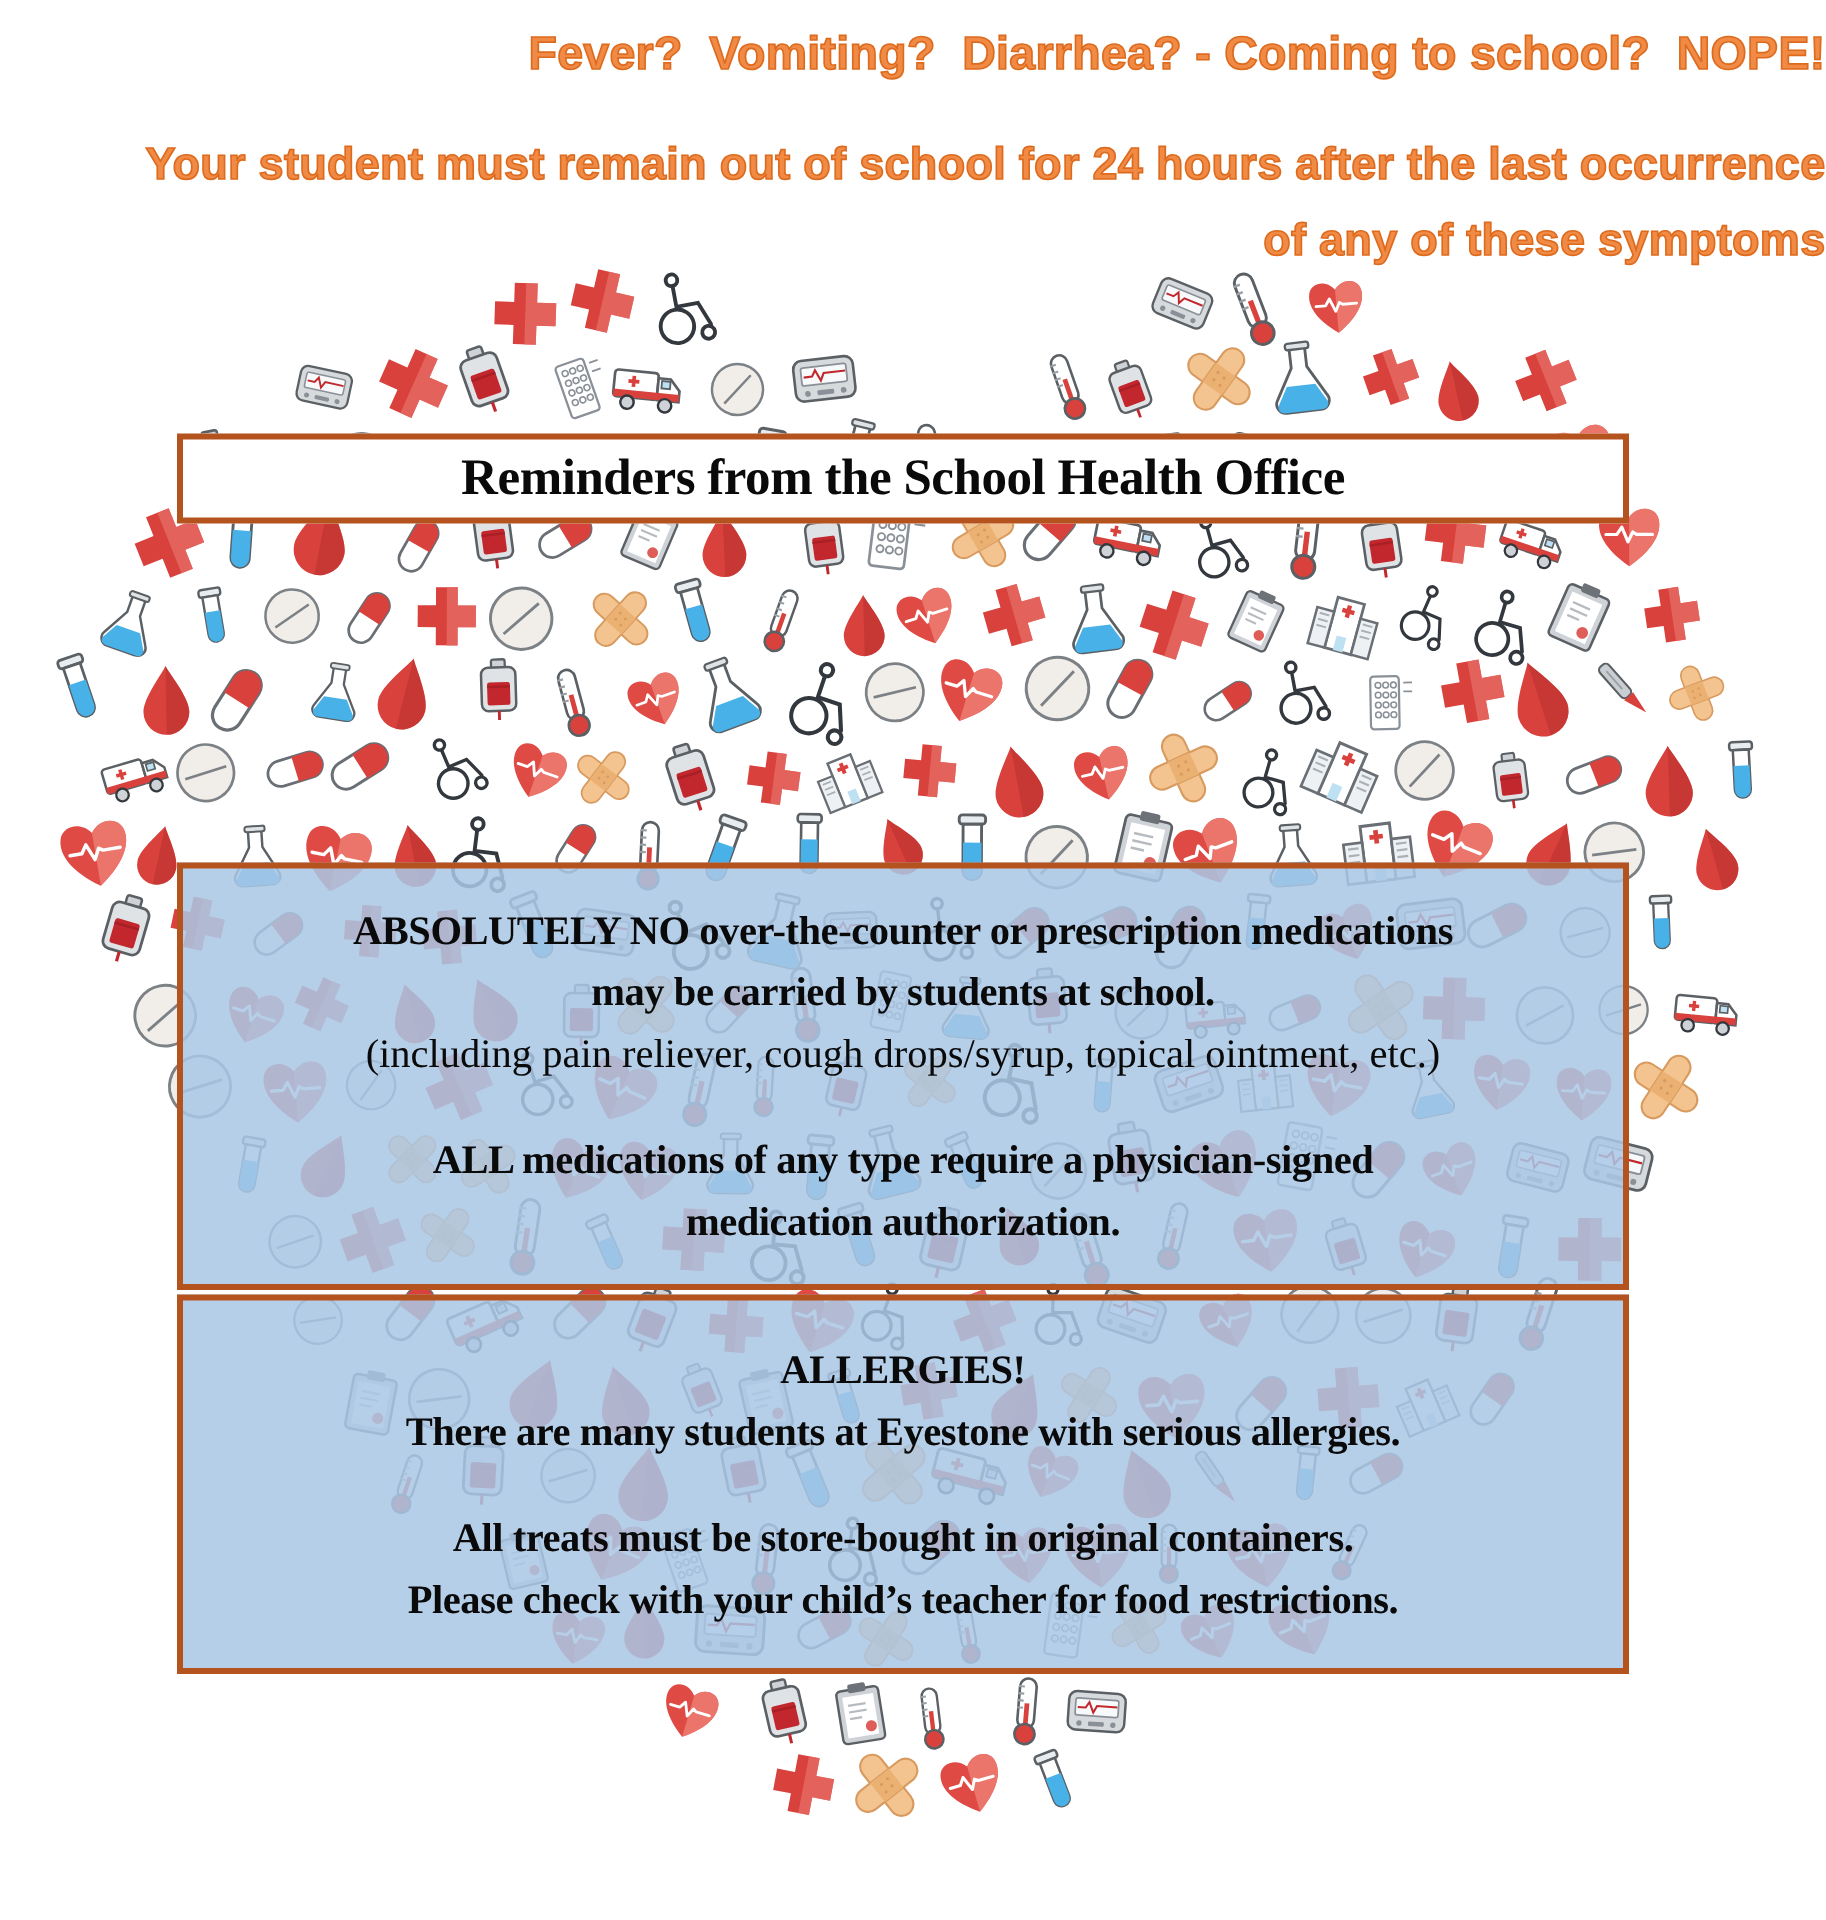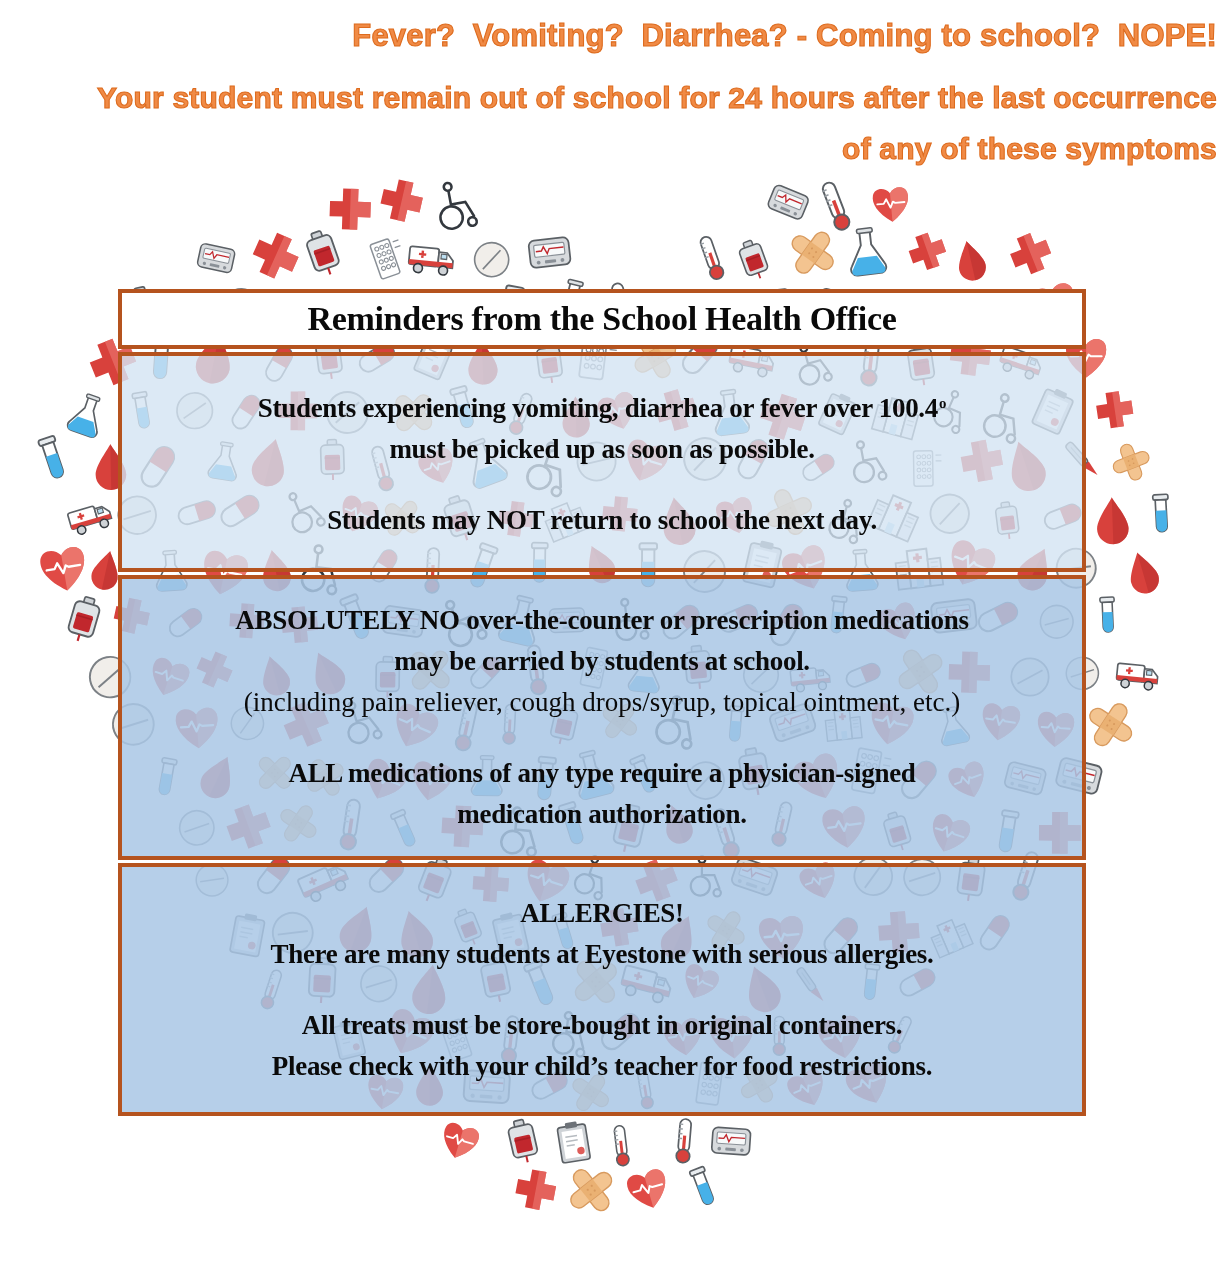--- a/index.html
+++ b/index.html
@@ -13,21 +13,21 @@
     background:#ffffff; font-family:"Liberation Sans", sans-serif;
   }
   
   .headline { position:absolute; top:18px; left:0; width:100%; text-align:right; z-index:3; }
   .h-line {
     color:var(--orange);
     -webkit-text-stroke:1.1px var(--orange-dark);
     font-weight:bold; white-space:pre; letter-spacing:0.2px;
   }
   .h1 { font-size:31px; }
-  .h2 { font-size:30px; margin-top:27px; }
+  .h2 { font-size:30px; margin-top:39px; }
   .h3 { font-size:30px; margin-top:17px; }
   
   .heart-collage { position:absolute; left:0; top:0; width:1217px; height:1280px; z-index:0; }
   .bg-icon { position:absolute; display:block; }
   
   .box {
     position:absolute; left:118px; width:968px; box-sizing:border-box;
     border:4px solid var(--border); z-index:2;
     display:flex; flex-direction:column; justify-content:center; align-items:center;
     text-align:center;
@@ -1112,26 +1112,20 @@
       </svg>
       <svg class="bg-icon" width="48.8206844352282" height="48.8206844352282" style="left: 678.633px; top: 1162.64px; transform: rotate(-20.9591deg);">
         <use href="#i-tube"></use>
       </svg>
     </div>
 
   <div class="box title-box">
     <div class="title-text">Reminders from the School Health Office</div>
   </div>
 
-  <div class="box box-sickness" style="background: rgba(211, 228, 243, 0.8);">
-    <div class="line"><span>Students experiencing vomiting, diarrhea or fever over 100.4</span><sup class="deg">o</sup></div>
-    <div class="line">must be picked up as soon as possible.</div>
-    <div class="gap"></div>
-    <div class="line">Students may NOT return to school the next day.</div>
-  </div>
 
   <div class="box box-medication" style="background: rgba(170, 199, 229, 0.86);">
     <div class="line">ABSOLUTELY NO over-the-counter or prescription medications</div>
     <div class="line">may be carried by students at school.</div>
     <div class="line regular">(including pain reliever, cough drops/syrup, topical ointment, etc.)</div>
     <div class="gap"></div>
     <div class="line">ALL medications of any type require a physician-signed</div>
     <div class="line">medication authorization.</div>
   </div>
 

